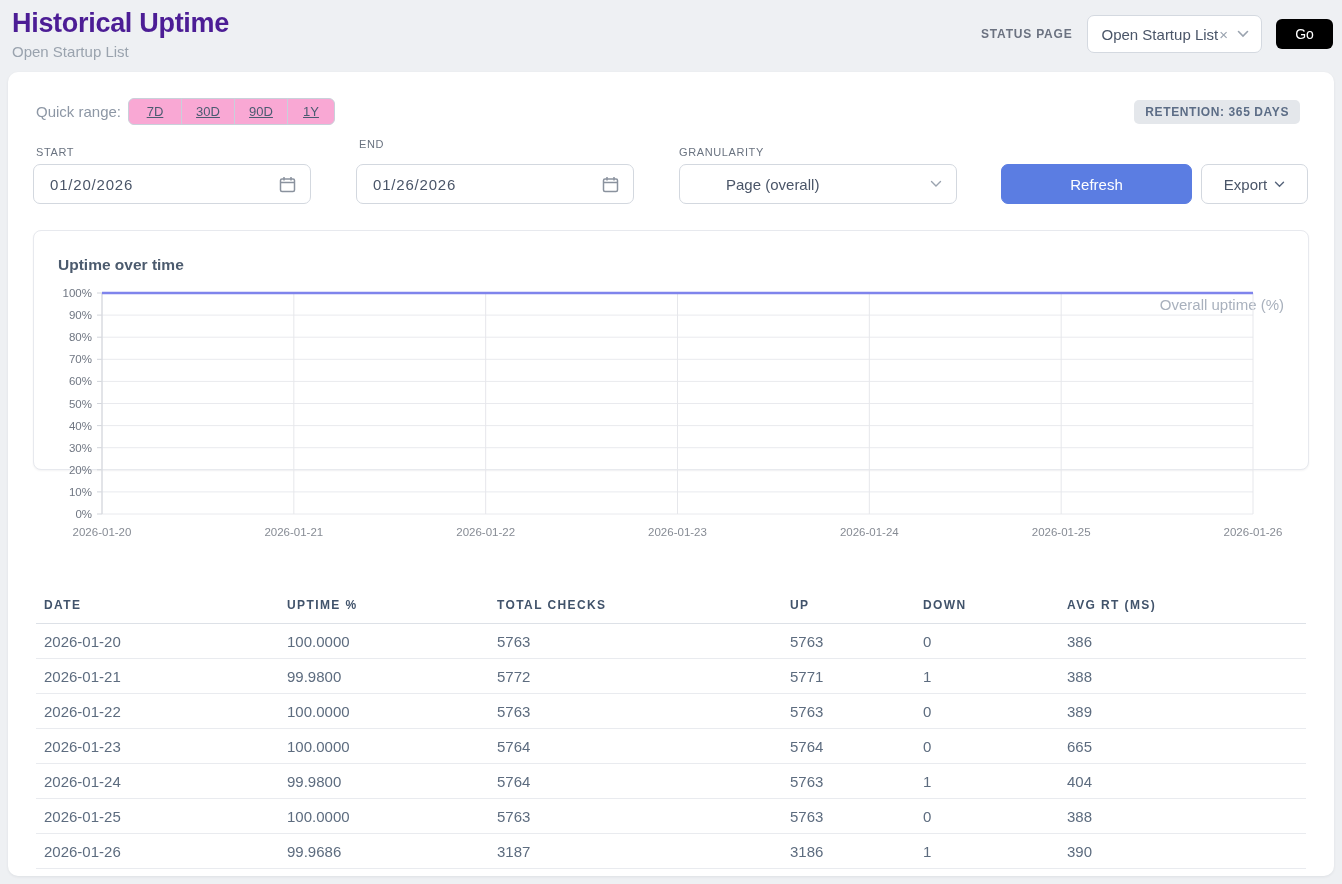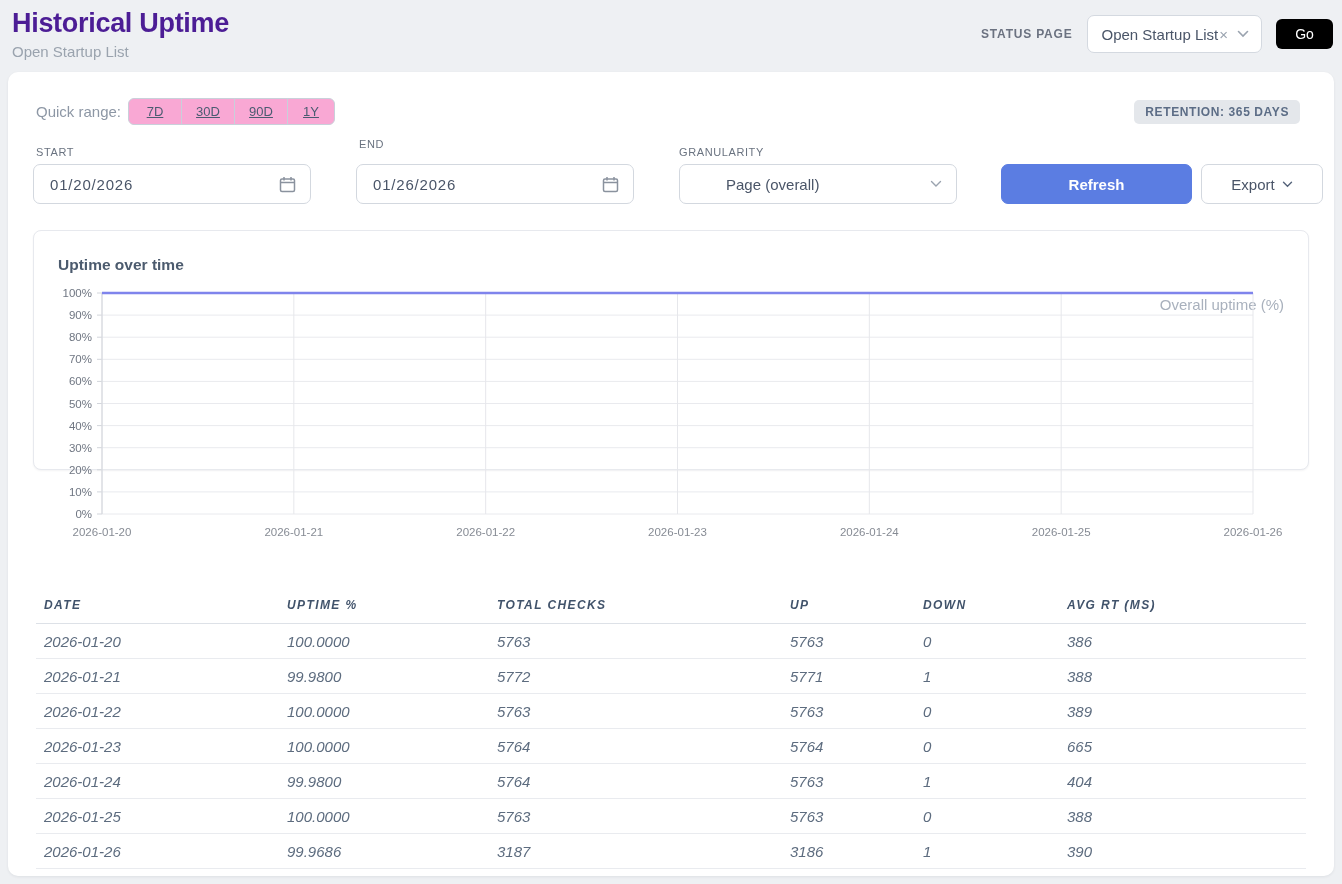--- a/index.html
+++ b/index.html
@@ -65,35 +65,35 @@
     display:flex; align-items:center; padding:0 14px 0 16px;
     font-size:15px; color:#4a5568; cursor:text;
   }
   .input-box .flex-spacer { flex:1; }
   .select-box { cursor:pointer;padding-left:46px; }
   .btn {
     position:absolute; top:92px; height:40px; border-radius:7px;
     font-size:15px; font-family:"Liberation Sans", sans-serif;
     display:flex; align-items:center; justify-content:center; cursor:pointer;
   }
-  .refresh-button { left:993px; width:191px; background:#5b7de2; border:1px solid #5b7de2; color:#fff;font-weight:bold; }
-  .export-button { left:1193px; width:122px; background:#fff; border:1px solid #d3d8df; color:#4a5568; gap:7px; }
+  .refresh-button { left:993px; width:191px; background:#5b7de2; border:1px solid #5b7de2; color:#fff; }
+  .export-button { left:1193px; width:107px; background:#fff; border:1px solid #d3d8df; color:#4a5568; gap:7px; }
 
   
   .chart-card {
     position:absolute; left:25px; top:158px; width:1276px; height:240px;
     background:#fff; border:1px solid #e7e9ee; border-radius:8px;
     box-shadow:0 1px 2px rgba(16,24,40,0.05);
   }
   .chart-title { position:absolute; left:24px; top:25px; font-size:15.5px; font-weight:700; color:#4c5b6e; }
   .chart-legend { position:absolute; right:24px; top:25px; font-size:15px; color:#a9b1bd;margin-top:40px; }
   .chart-svg { position:absolute; left:24px; top:52px; }
 
   
-  .uptime-table-wrap { position:absolute; left:28px; top:518px; width:1270px;font-style:italic; }
+  .uptime-table-wrap { position:absolute; left:28px; top:518px; width:1270px; }
   table { width:100%; border-collapse:collapse; }
   th {
     text-align:left; font-size:12px; letter-spacing:1.4px; color:#41536b;
     font-weight:700; padding:8px 8px 11px 8px; border-bottom:1px solid #dde1e7;
   }
   td {
     font-size:15px; color:#5d6c7f; padding:9px 8px 8px 8px;
     border-bottom:1px solid #e9ebef;
   }
 

